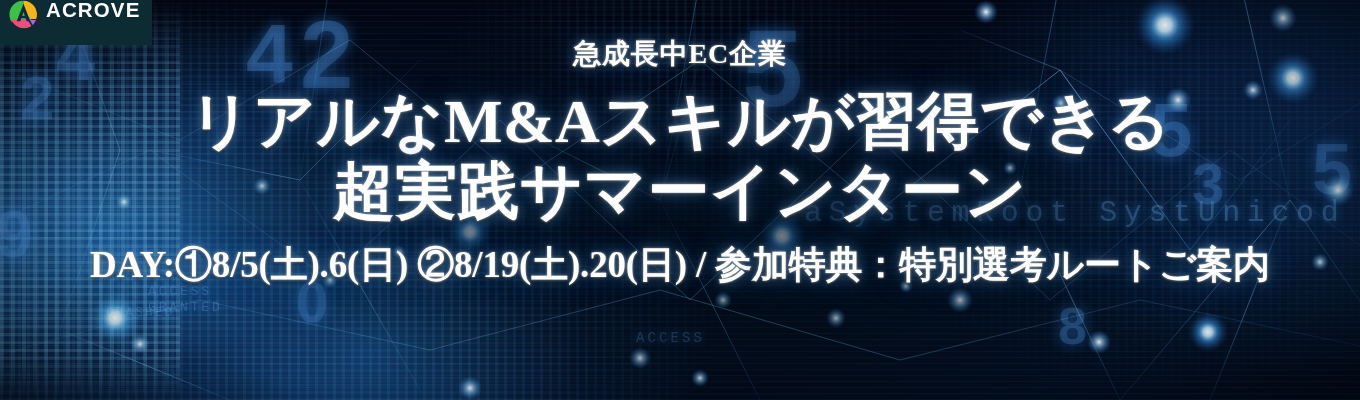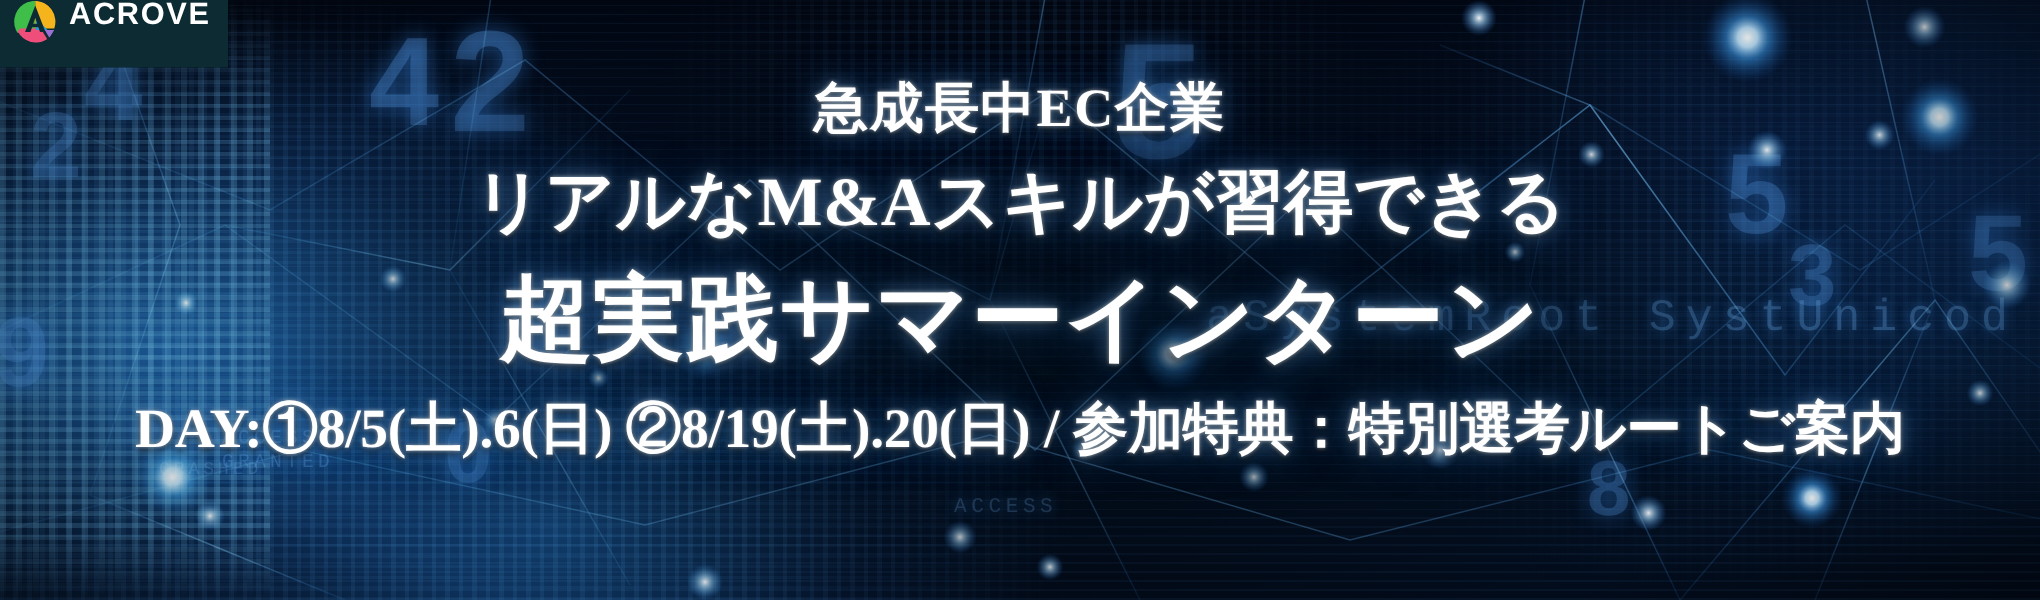--- a/index.html
+++ b/index.html
@@ -135,34 +135,34 @@
     white-space:nowrap;
     line-height:1;
     text-shadow:
       0 0 3px rgba(255,255,255,0.55),
       0 0 12px rgba(140,205,255,0.45),
       0 2px 5px rgba(0,0,0,0.85),
       0 0 28px rgba(40,110,200,0.5);
   }
 
   #line-eyebrow {
-    font-size:36px;
+    font-size:28px;
     letter-spacing:0.03em;
-    margin-top:54px;
+    margin-top:40px;
     text-align:center;
   }
   #line-main1 {
-    font-size:46px;
+    font-size:62px;
     letter-spacing:0.005em;
     margin-top:22px;
   }
   #line-main2 {
     font-size:62px;
     letter-spacing:0.005em;
-    margin-top:24px;
+    margin-top:8px;
   }
   #line-dates {
     font-size:37px;
     letter-spacing:-0.005em;
     margin-top:24px;
   }
 </style>
 </head>
 <body>
 

